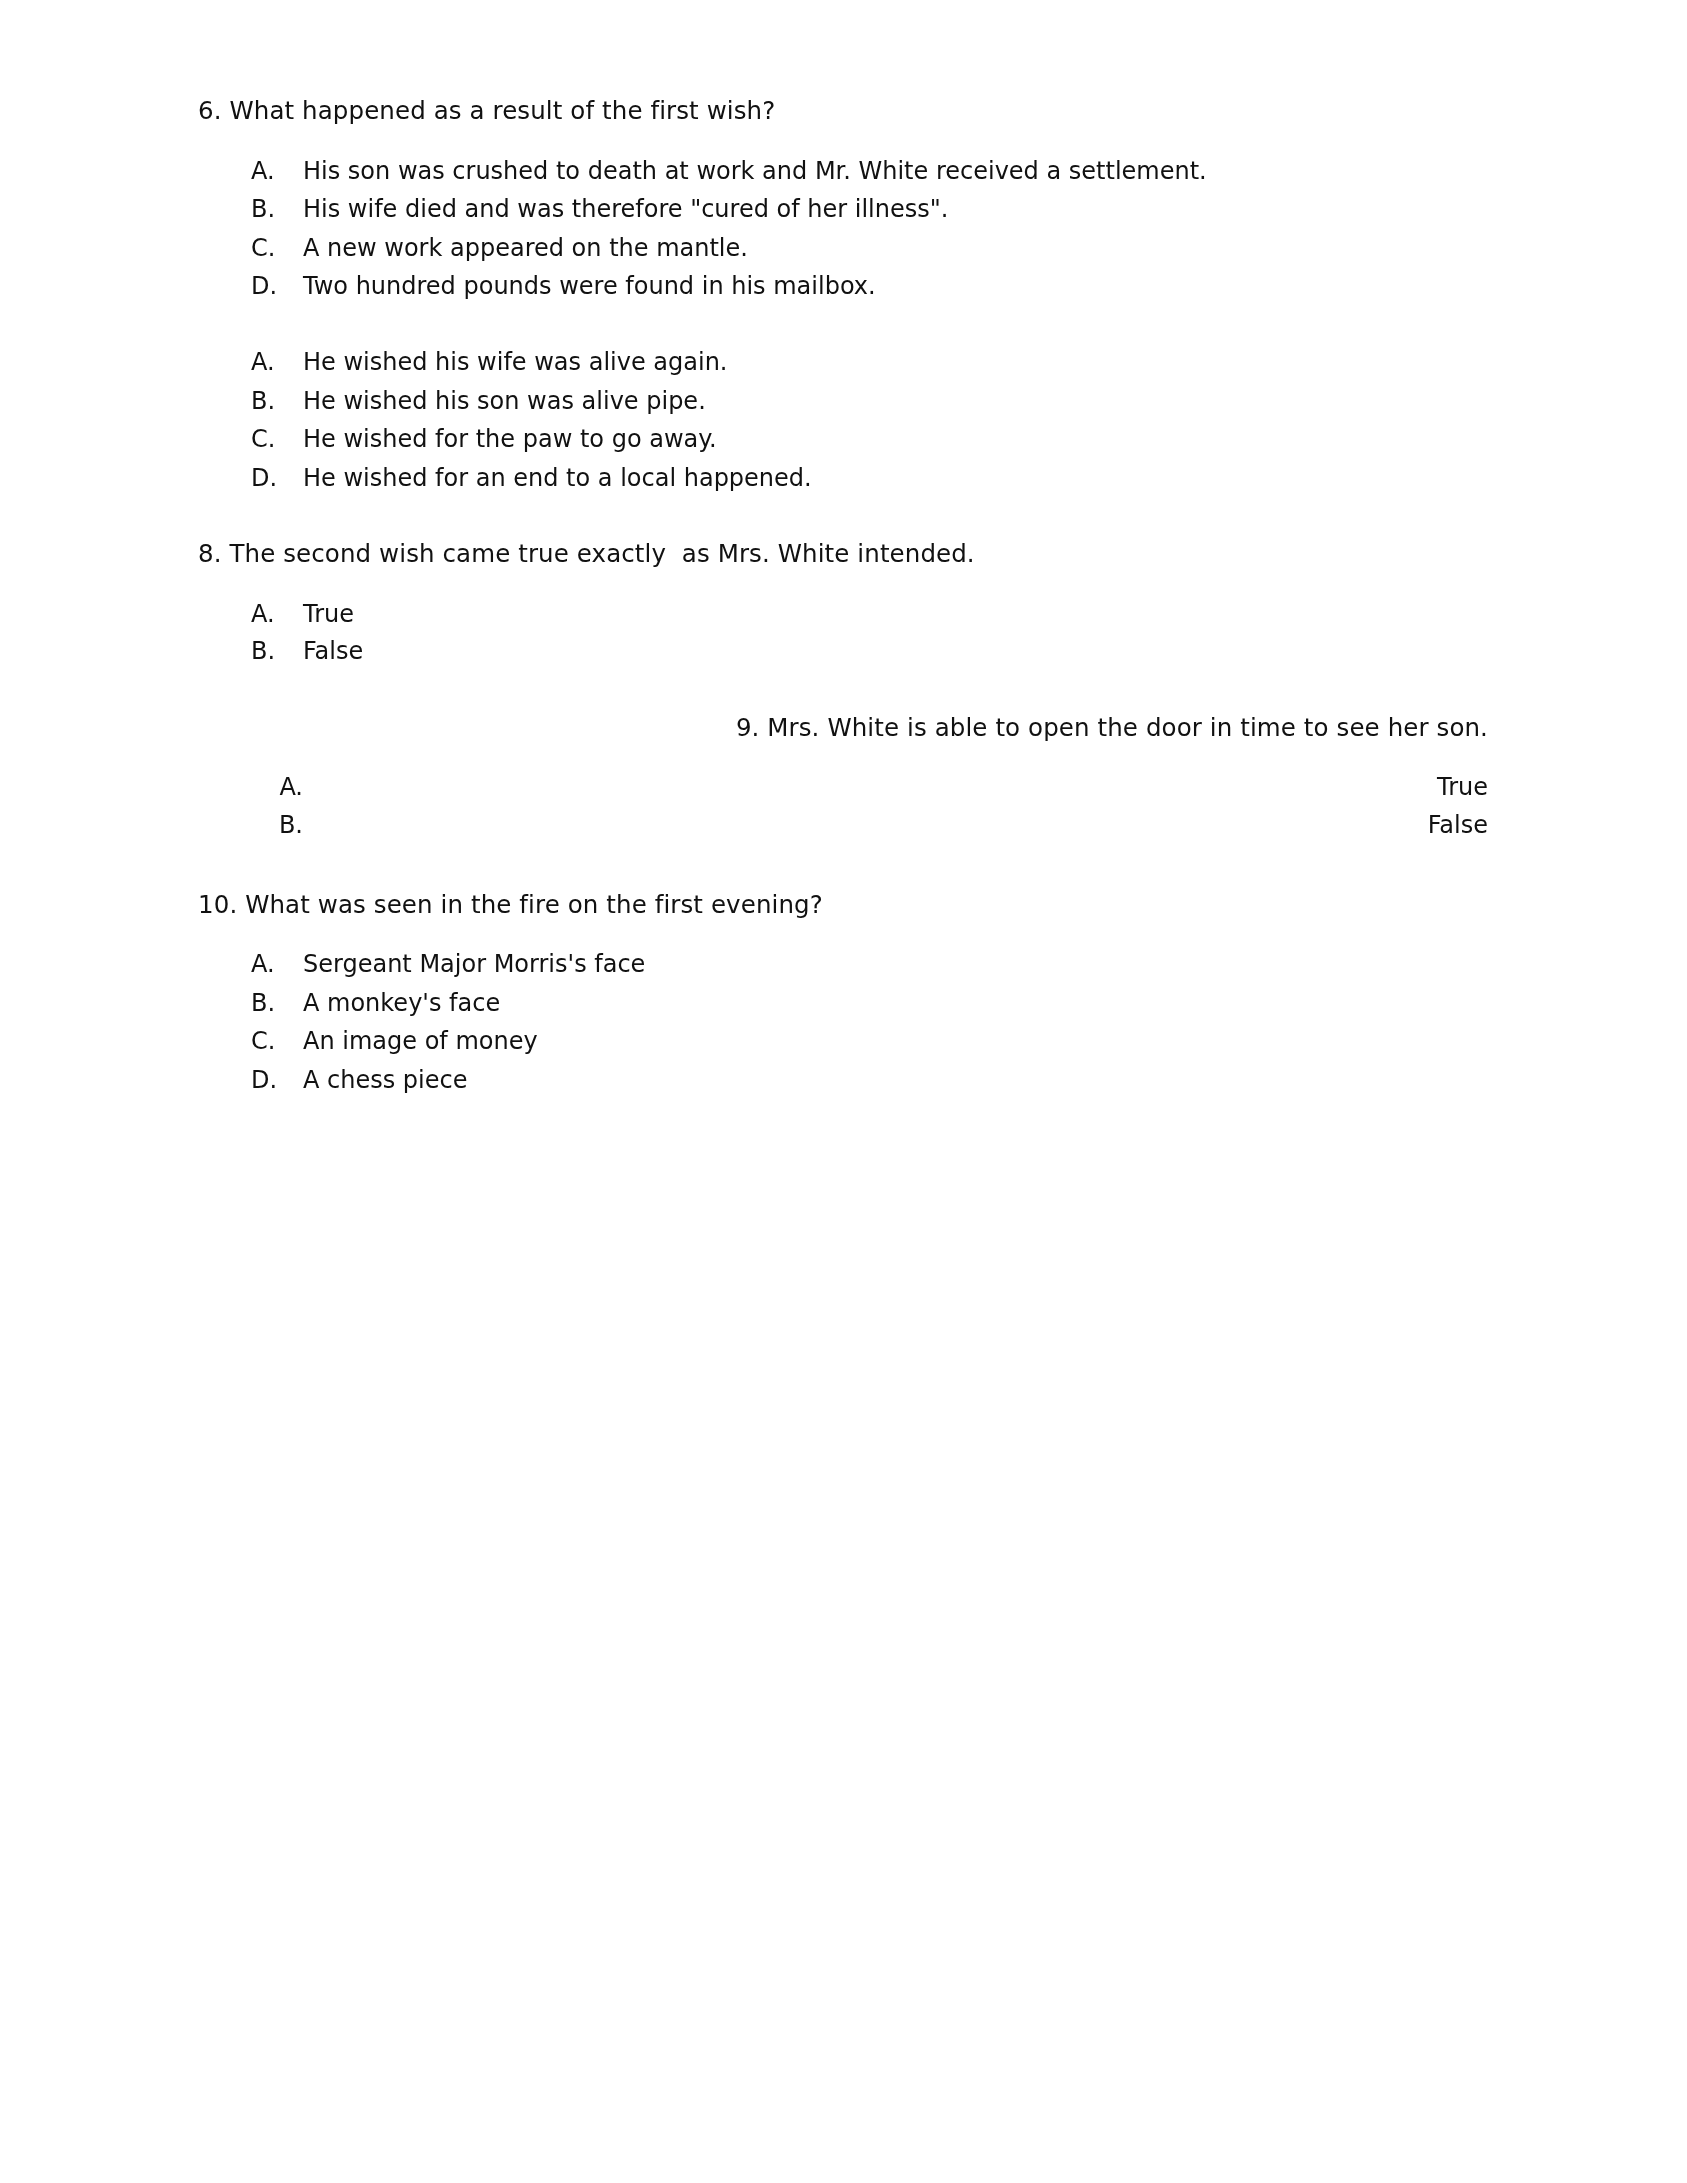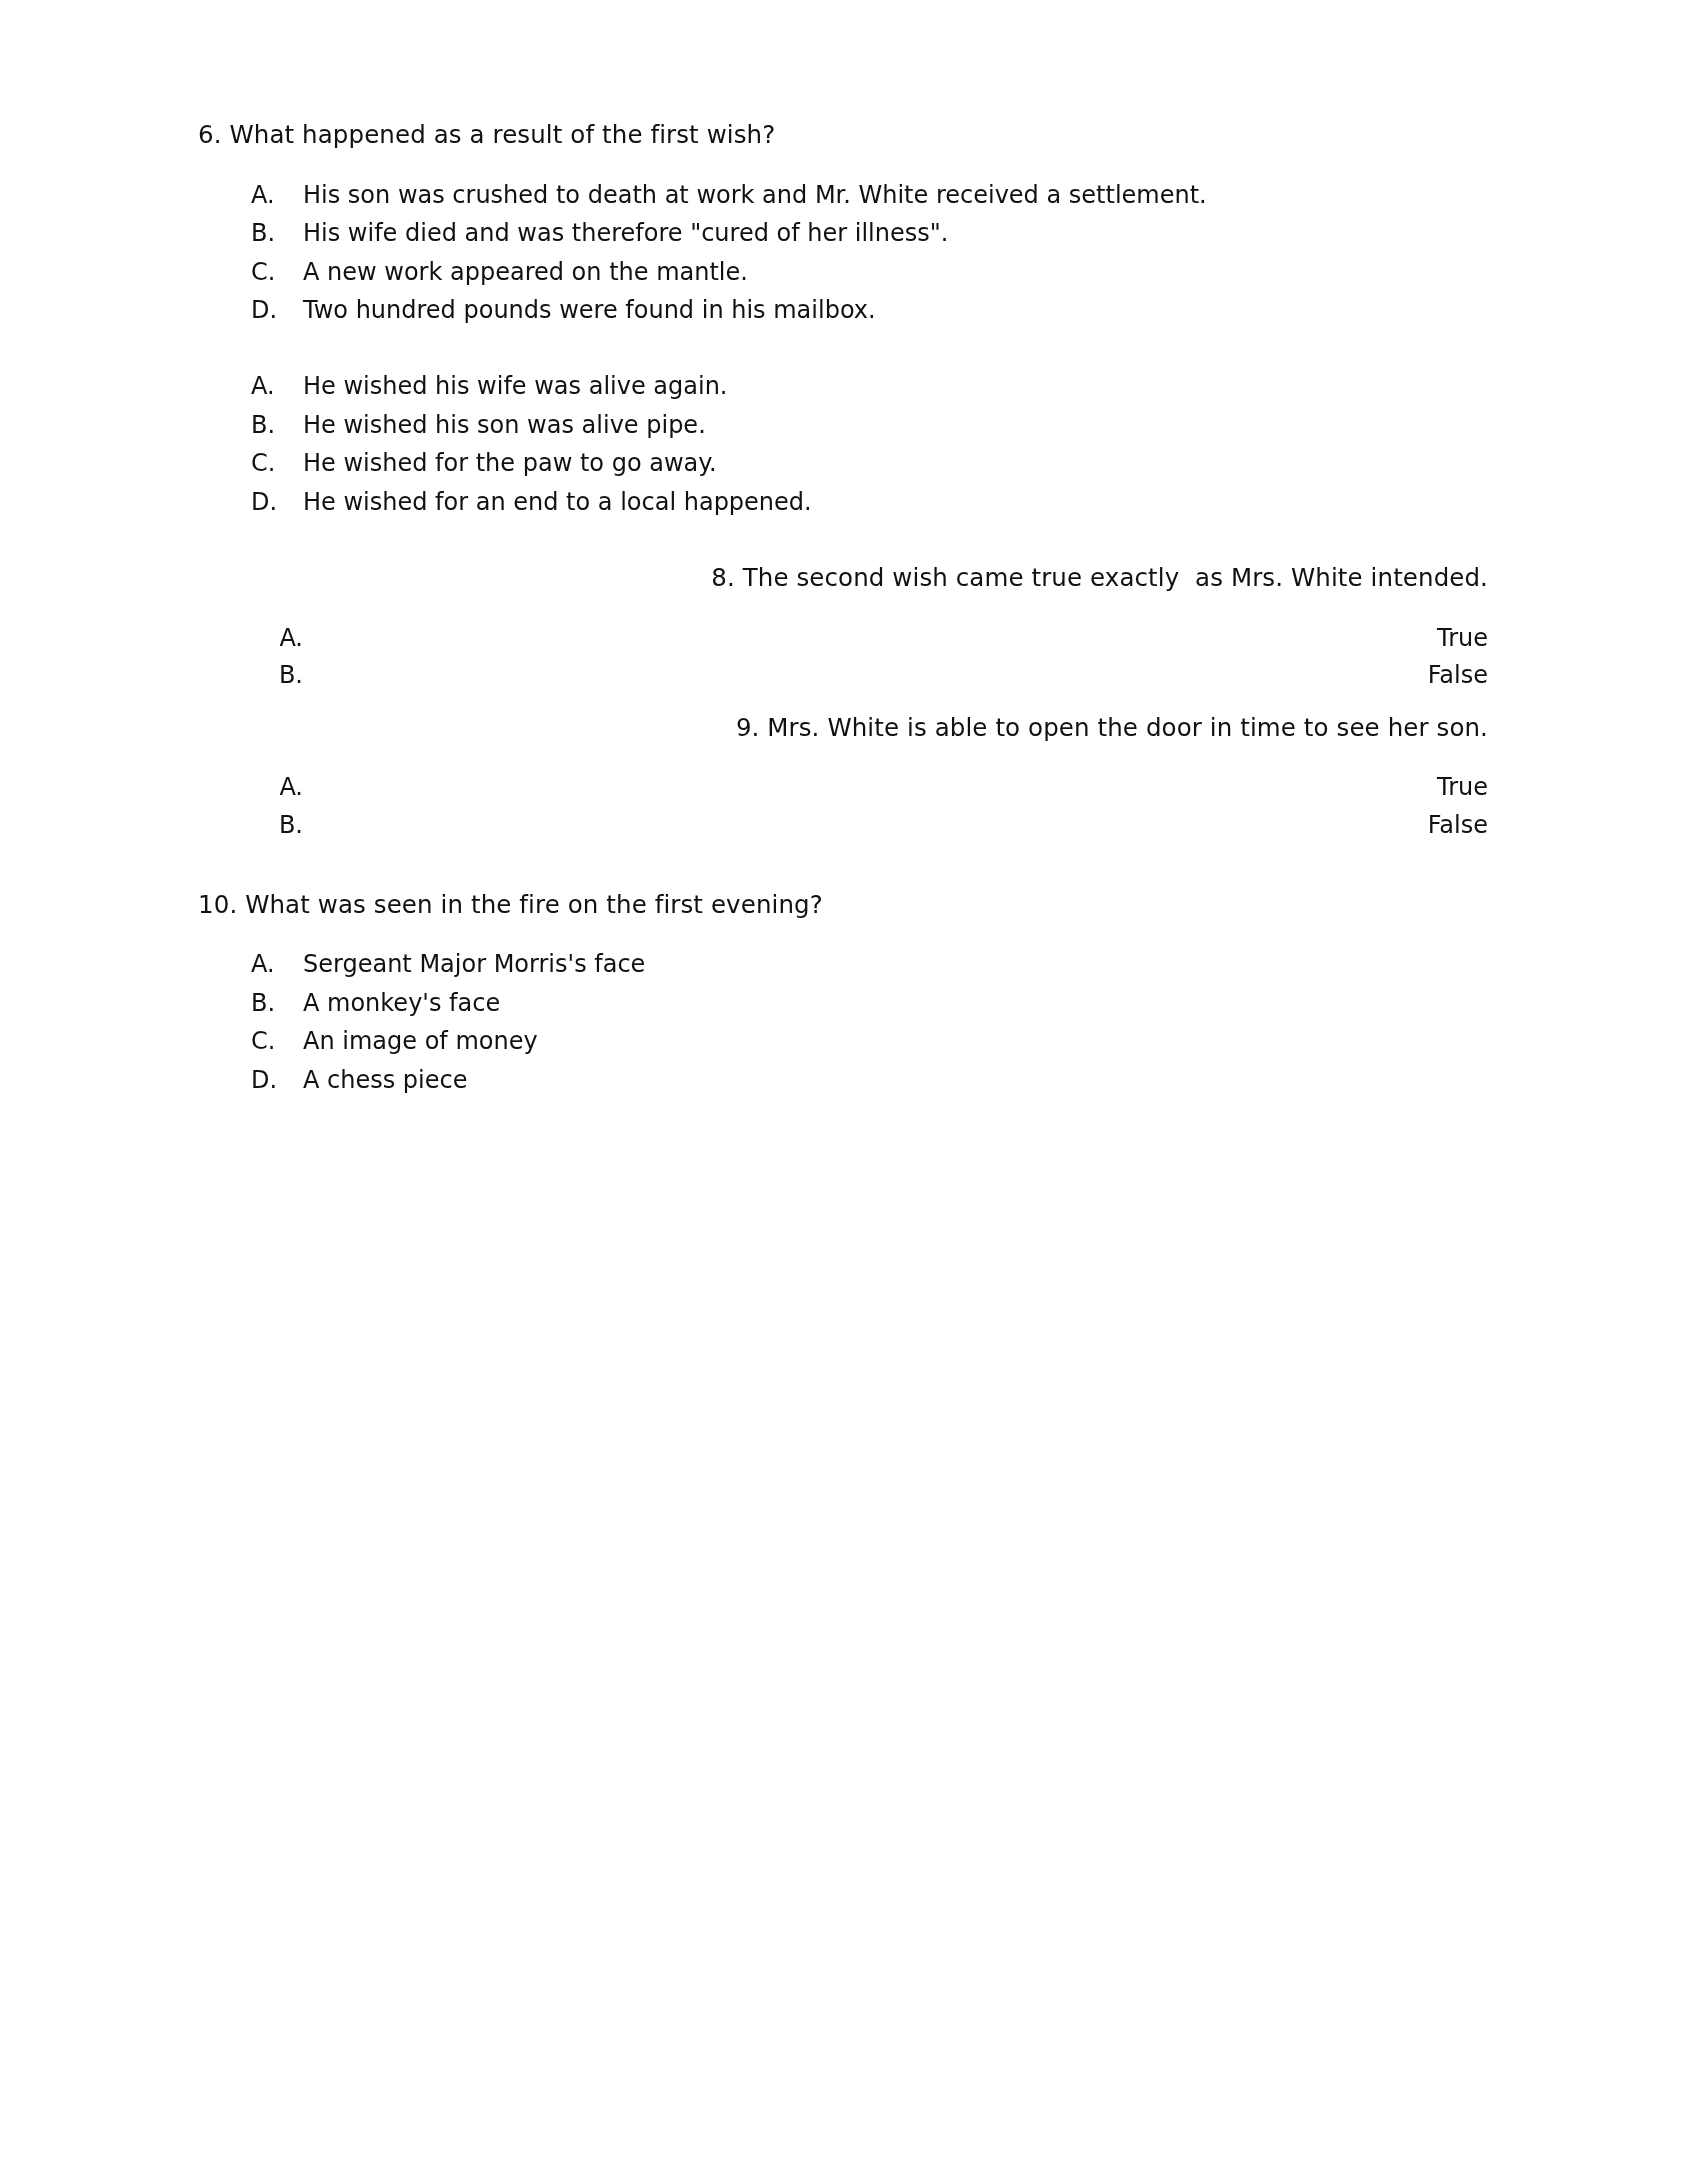--- a/index.html
+++ b/index.html
@@ -13,21 +13,21 @@
     font-family: "DejaVu Sans", sans-serif;
     color: #000000;
     -webkit-font-smoothing: antialiased;
   }
   .page {
     position: relative;
     width: 1687px;
     height: 1618px;
     background: #ffffff;
     box-sizing: border-box;
-    padding: 117px 198px 0 198px;
+    padding: 93px 198px 0 198px;
   }
   .content {
     width: 1290px;
   }
   .question-block {
     margin-bottom: 34px;
   }
   .question-stem {
     font-size: 24.5px;
     line-height: 1.45;
@@ -55,21 +55,21 @@
     flex: 0 0 52px;
     font-size: 24px;
   }
   .choice-text {
     flex: 1 1 auto;
     white-space: pre-wrap;
   }
   
   .q6 { margin-bottom: 40px; }
   .q7 { margin-bottom: 40px; }
-  .q8 { margin-bottom: 17px; text-align: right; }
+  .q8 { margin-bottom: 41px; }
   .q9 { margin-bottom: 44px; text-align: right; }
   .q10 { margin-bottom: 0; }
 
   .q8 .choice, .q9 .choice { margin-bottom: 1.3px; }
 </style>
 </head>
 <body>
 
 <div class="page">
   <div class="content">

